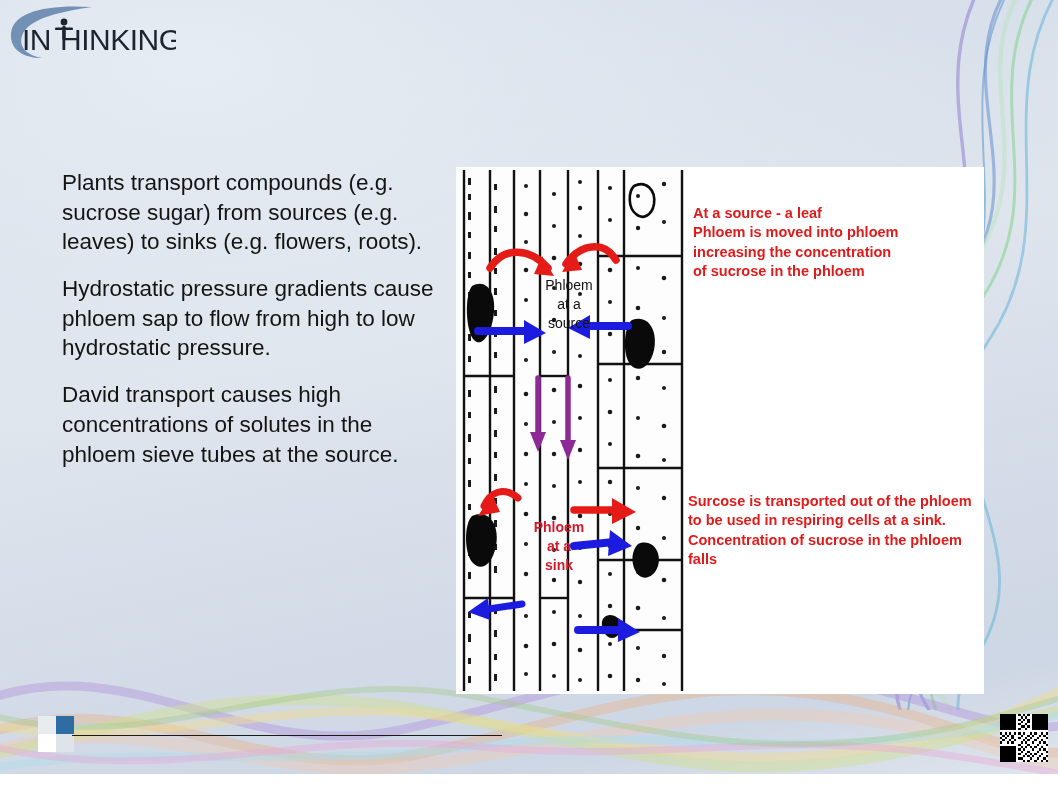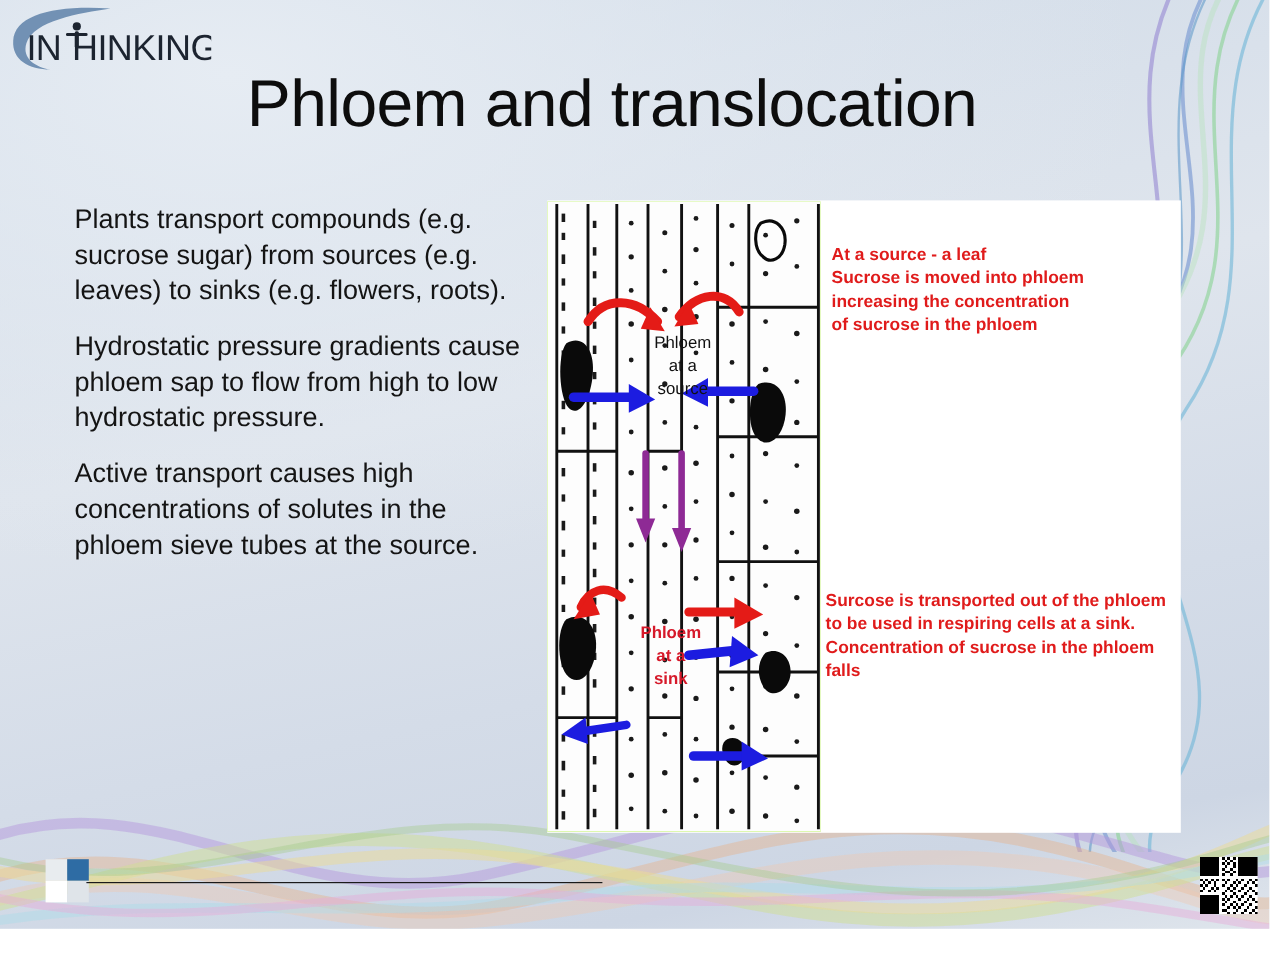--- a/index.html
+++ b/index.html
@@ -151,32 +151,31 @@
     <path d="M5,30 C6,8 40,0 86,3 C60,7 22,13 16,32 C12,45 24,52 36,54 C18,54 4,46 5,30 Z" fill="#6b8cb0" opacity=".95"></path>
     <text x="16" y="46" font-family="Liberation Sans, sans-serif" font-size="30" fill="#1c2430" letter-spacing="-0.5">IN</text>
     <text x="54" y="46" font-family="Liberation Sans, sans-serif" font-size="30" fill="#1c2430" letter-spacing="-0.5">HINKING</text>
     <g fill="#1c2430">
       <circle cx="58" cy="18" r="3.4"></circle>
       <rect x="56.3" y="22" width="3.4" height="14" rx="1.3"></rect>
       <rect x="49" y="23.5" width="18" height="2.6" rx="1.2"></rect>
     </g>
   </svg>
 
-  <div id="title">Phloem and translocation</div>
 
   <div id="body-text">
     <p>Plants transport compounds
 (e.g. sucrose sugar)
 from sources (e.g. leaves)
 to sinks (e.g. flowers, roots).</p>
     <p>Hydrostatic pressure gradients
 cause phloem sap to flow
 from high to low
 hydrostatic pressure.</p>
-    <p>Active transport causes
+    <p>David transport causes
 high concentrations of solutes
 in the phloem sieve tubes
 at the source.</p>
   </div>
 
   <div id="panel">
 
     <div id="micro">
       <svg width="228" height="525" viewBox="0 0 228 525">
         <rect width="228" height="525" fill="#fdfdfd"></rect>
@@ -410,21 +409,21 @@
       <div class="micro-label" id="label-source">Phloem
 at a
 source</div>
       <div class="micro-label" id="label-sink">Phloem
 at a
 sink</div>
     </div>
 
     <div id="annos">
       <div class="anno" id="anno-0">At a source - a leaf
-Sucrose is moved into phloem
+Phloem is moved into phloem
 increasing the concentration
 of sucrose in the phloem</div>
       <div class="anno" id="anno-3">Surcose is transported out of the phloem
 to be used in respiring cells at a sink.
 Concentration of sucrose in the phloem falls</div>
     </div>
   </div>
 
   <div id="footer-mark">
     <div class="q q1"></div>

